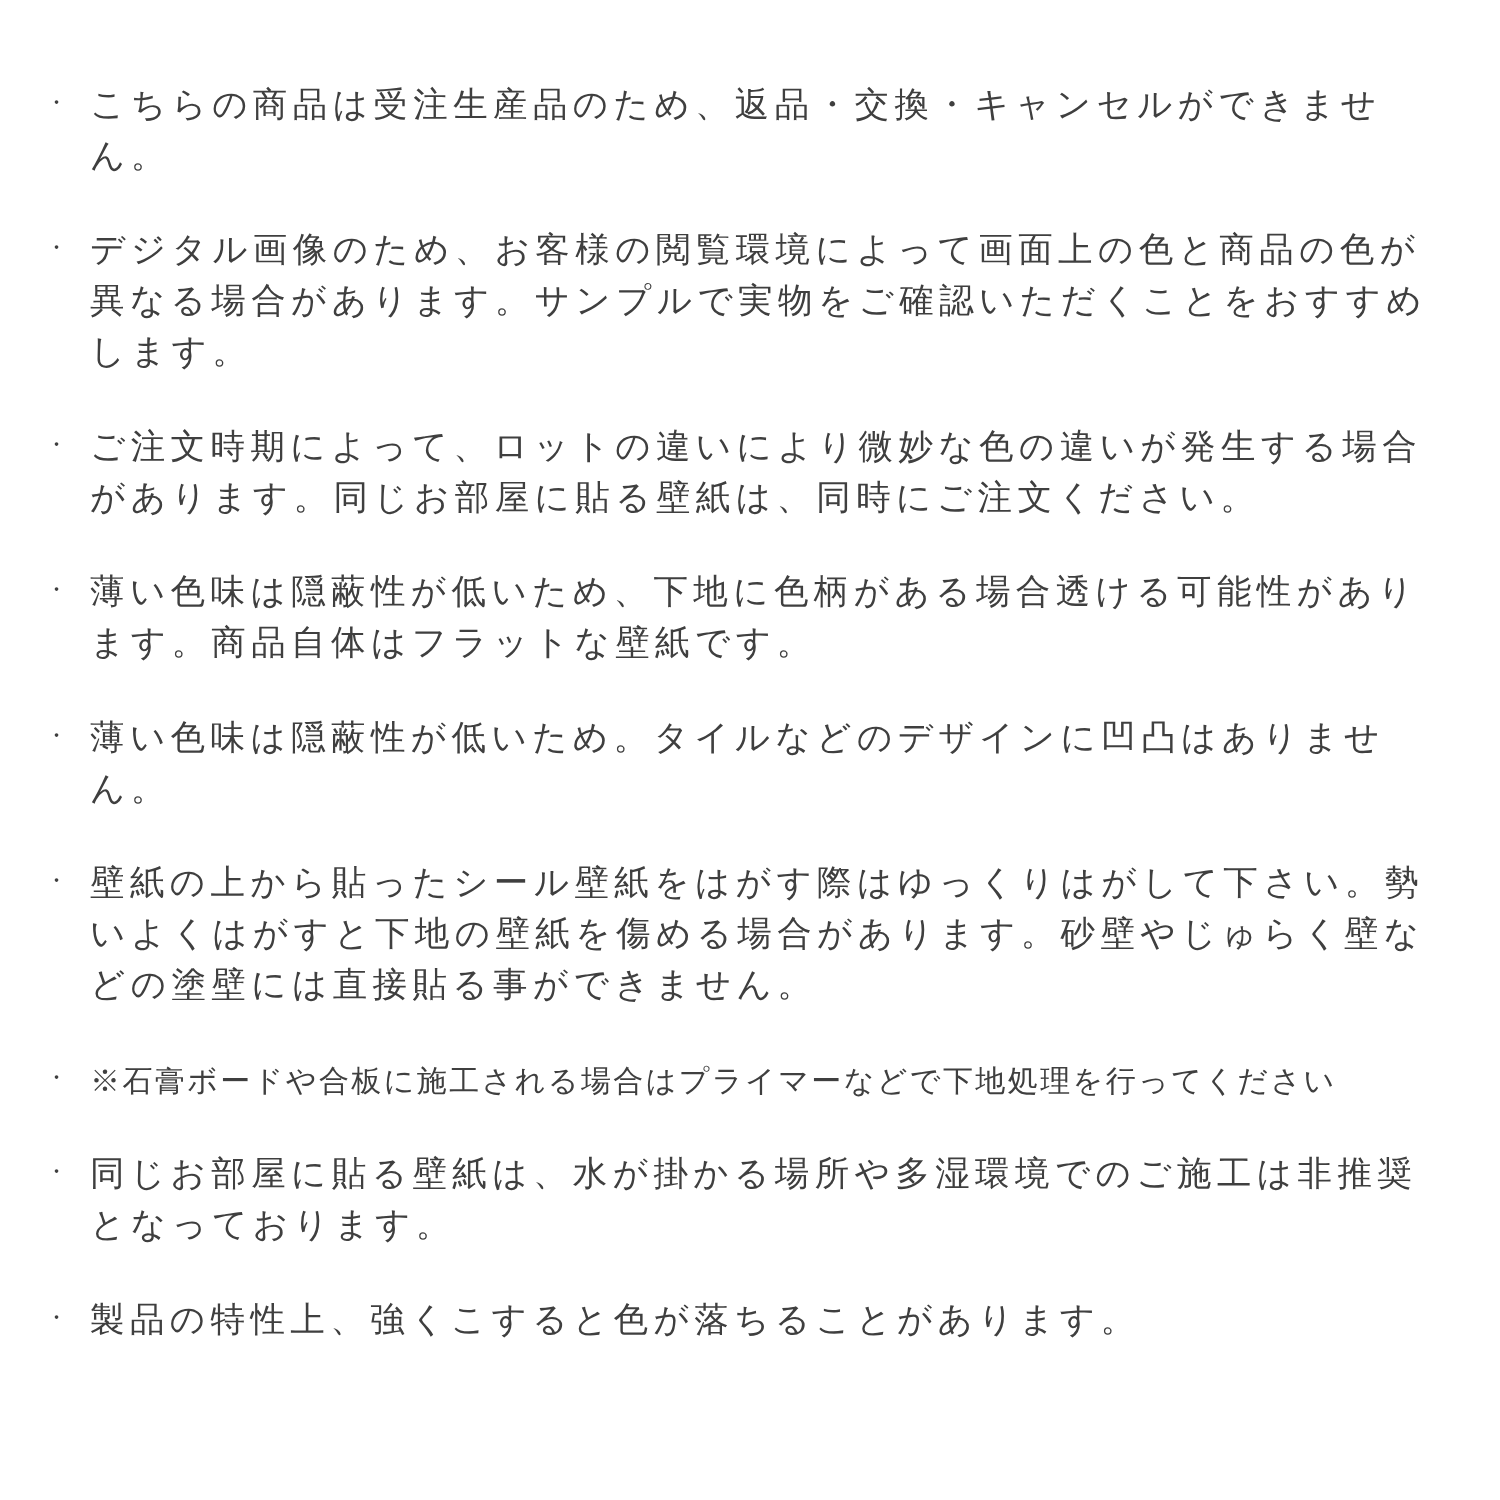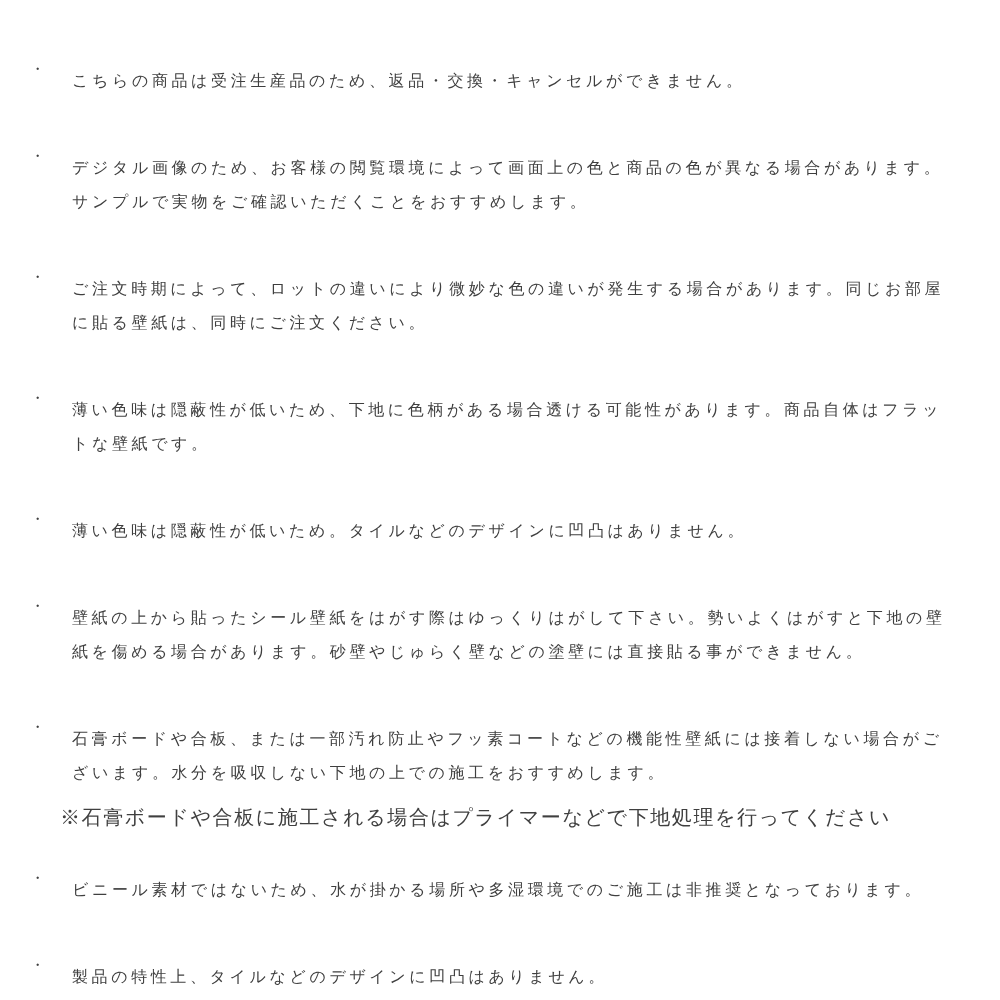--- a/index.html
+++ b/index.html
@@ -34,22 +34,22 @@
     font-size: 15px;
     line-height: 34px;
     text-align: left;
     user-select: none;
   }
   .note-body {
     flex: 1 1 auto;
     max-width: 906px;
   }
   .note-body p.note-text {
-    margin: 12px;
-    font-size: 16px;
+    margin: 0;
+    font-size: 23px;
     line-height: 34px;
     letter-spacing: 3.6px;
     word-break: break-all;
     line-break: strict;
   }
   .note-body p.note-subnote {
     margin: 4px 0 0 0;
     font-size: 20px;
     line-height: 30px;
     letter-spacing: 1.6px;
@@ -99,32 +99,31 @@
   <div class="note-item">
     <span class="bullet">・</span>
     <div class="note-body">
       <p class="note-text">壁紙の上から貼ったシール壁紙をはがす際はゆっくりはがして下さい。勢いよくはがすと下地の壁紙を傷める場合があります。砂壁やじゅらく壁などの塗壁には直接貼る事ができません。</p>
     </div>
   </div>
 
   <div class="note-item">
     <span class="bullet">・</span>
     <div class="note-body">
-      <p class="note-text">石膏ボードや合板、または一部汚れ防止やフッ素コートなどの機能性壁紙には接着しない場合がございます。水分を吸収しない下地の上での施工をおすすめします。</p>
       <p class="note-subnote">※石膏ボードや合板に施工される場合はプライマーなどで下地処理を行ってください</p>
     </div>
   </div>
 
   <div class="note-item">
     <span class="bullet">・</span>
     <div class="note-body">
-      <p class="note-text">ビニール素材ではないため、水が掛かる場所や多湿環境でのご施工は非推奨となっております。</p>
+      <p class="note-text">同じお部屋に貼る壁紙は、水が掛かる場所や多湿環境でのご施工は非推奨となっております。</p>
     </div>
   </div>
 
   <div class="note-item">
     <span class="bullet">・</span>
     <div class="note-body">
-      <p class="note-text">製品の特性上、タイルなどのデザインに凹凸はありません。</p>
+      <p class="note-text">製品の特性上、強くこすると色が落ちることがあります。</p>
     </div>
   </div>
 
 </main>
 
 </body></html>

